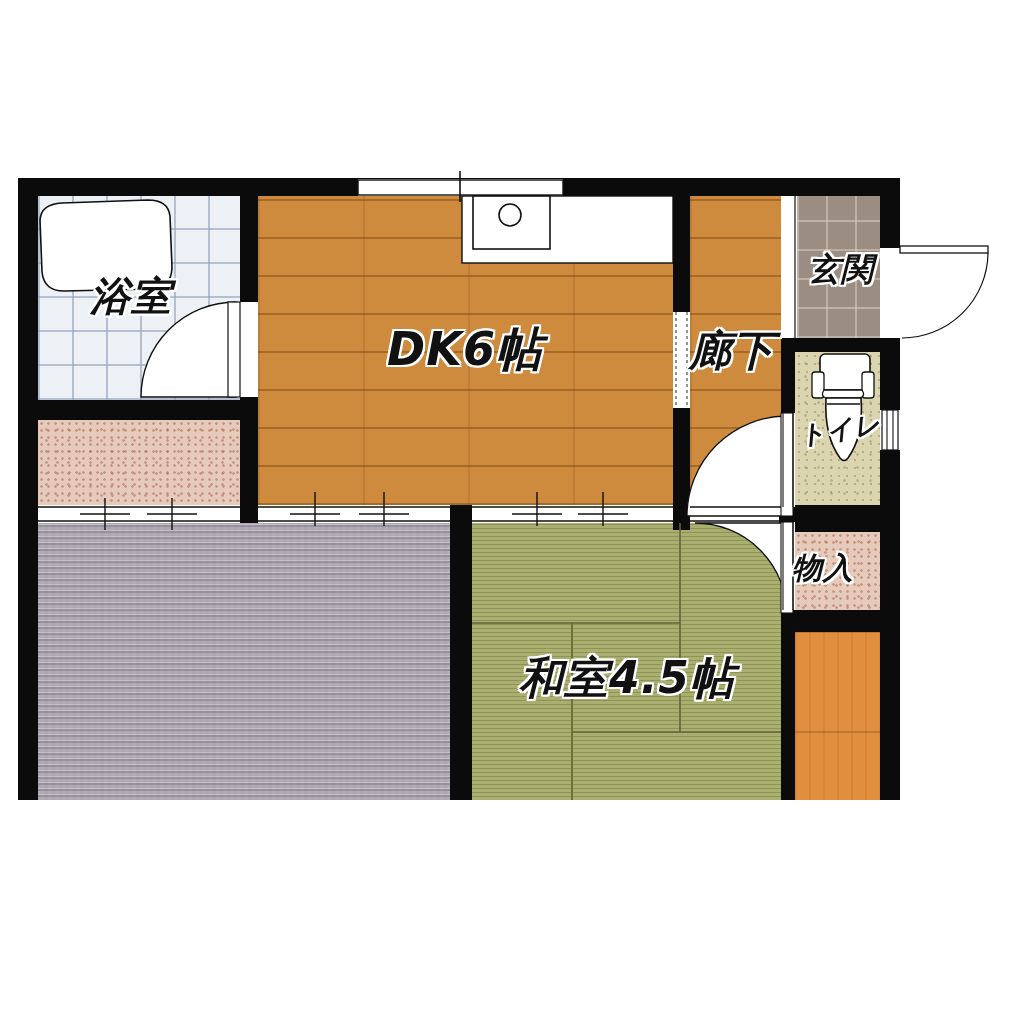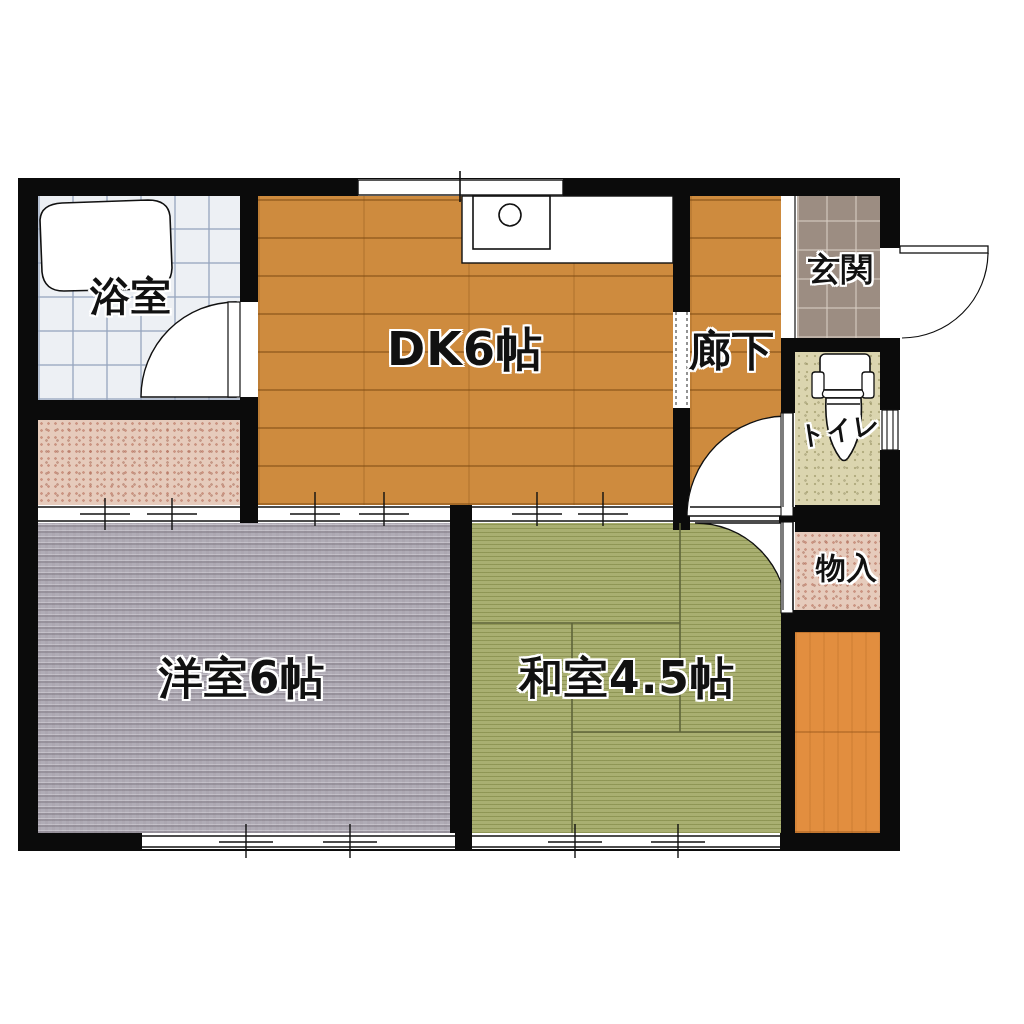--- a/index.html
+++ b/index.html
@@ -1,17 +1,17 @@
 <!DOCTYPE html>
 <html><head>
 <meta charset="utf-8">
 <style>
   html,body{margin:0;padding:0;background:#fff;}
-  #stage{position:relative;width:1024px;height:1024px;background:#fff;overflow:hidden;
-         font-family:"DejaVu Sans","Liberation Sans",sans-serif;}
+  #stage{position:relative;width:1024px;height:800px;background:#fff;overflow:hidden;
+         font-family:"DejaVu Sans","Liberation Sans",sans-serif;font-style:italic;}
   .abs{position:absolute;}
   
   .wall{position:absolute;background:#0b0b0b;}
   .white{position:absolute;background:#fff;}
   
   .bath-tile{background-color:#edf0f4;
     background-image:
       repeating-linear-gradient(0deg, rgba(150,165,190,.65) 0 2px, transparent 2px 34px),
       repeating-linear-gradient(90deg, rgba(150,165,190,.65) 0 2px, transparent 2px 34px);}
   .wood{background-color:#ce8b3e;
@@ -224,17 +224,16 @@
       <line x1="572" y1="732" x2="781" y2="732"></line>
       <line x1="572" y1="623" x2="572" y2="833"></line>
     </g>
   </svg>
 
   <div class="lbl lbl-40" style="left:131px;top:296px;">浴室</div>
   <div class="lbl lbl-46" style="left:465px;top:350px;text-align:center;">DK6帖</div>
   <div class="lbl lbl-42" style="left:732px;top:351px;text-align:right;">廊下</div>
   <div class="lbl lbl-32" style="left:841px;top:270px;">玄関</div>
   <div class="lbl lbl-26" style="left:840px;top:430px;">トイレ</div>
-  <div class="lbl lbl-30" style="left:847px;top:568px;">物入</div>
-  <div class="lbl lbl-44" style="left:242px;top:678px;">洋室6帖</div>
+  <div class="lbl lbl-30" style="left:823px;top:568px;">物入</div>
   <div class="lbl lbl-44" style="left:627px;top:678px;">和室4.5帖</div>
 
 </div>
 
 </body></html>

